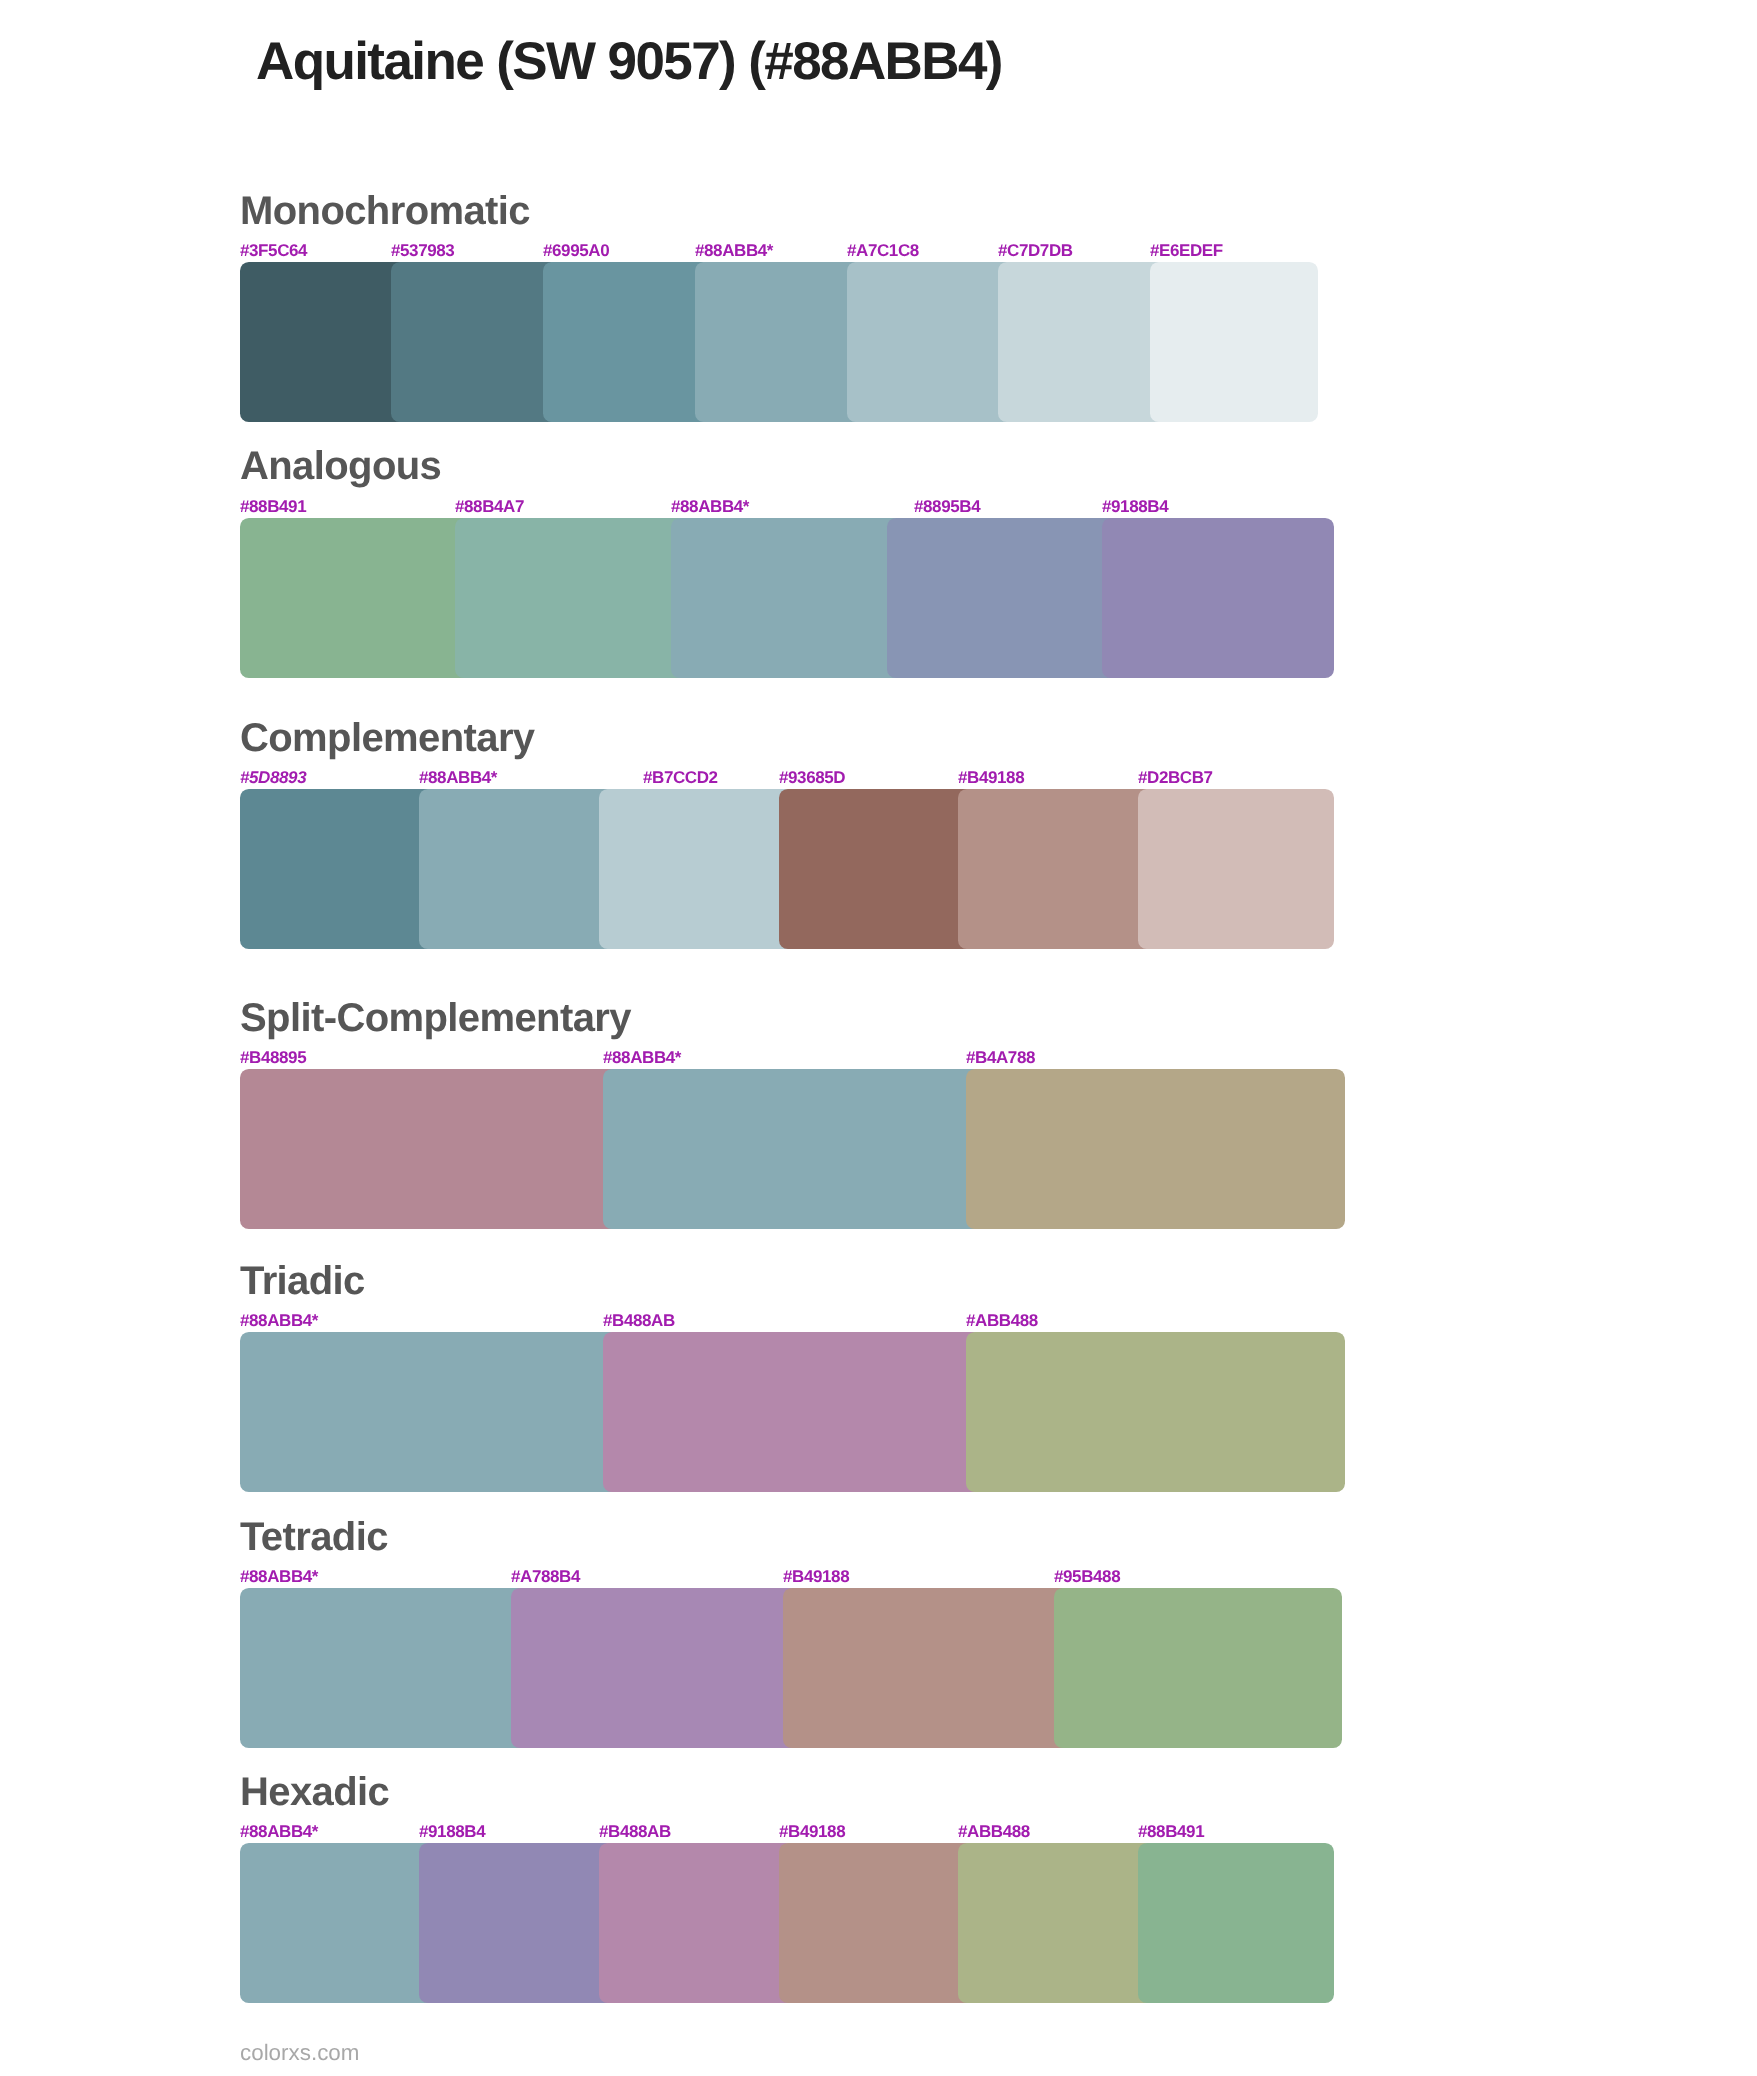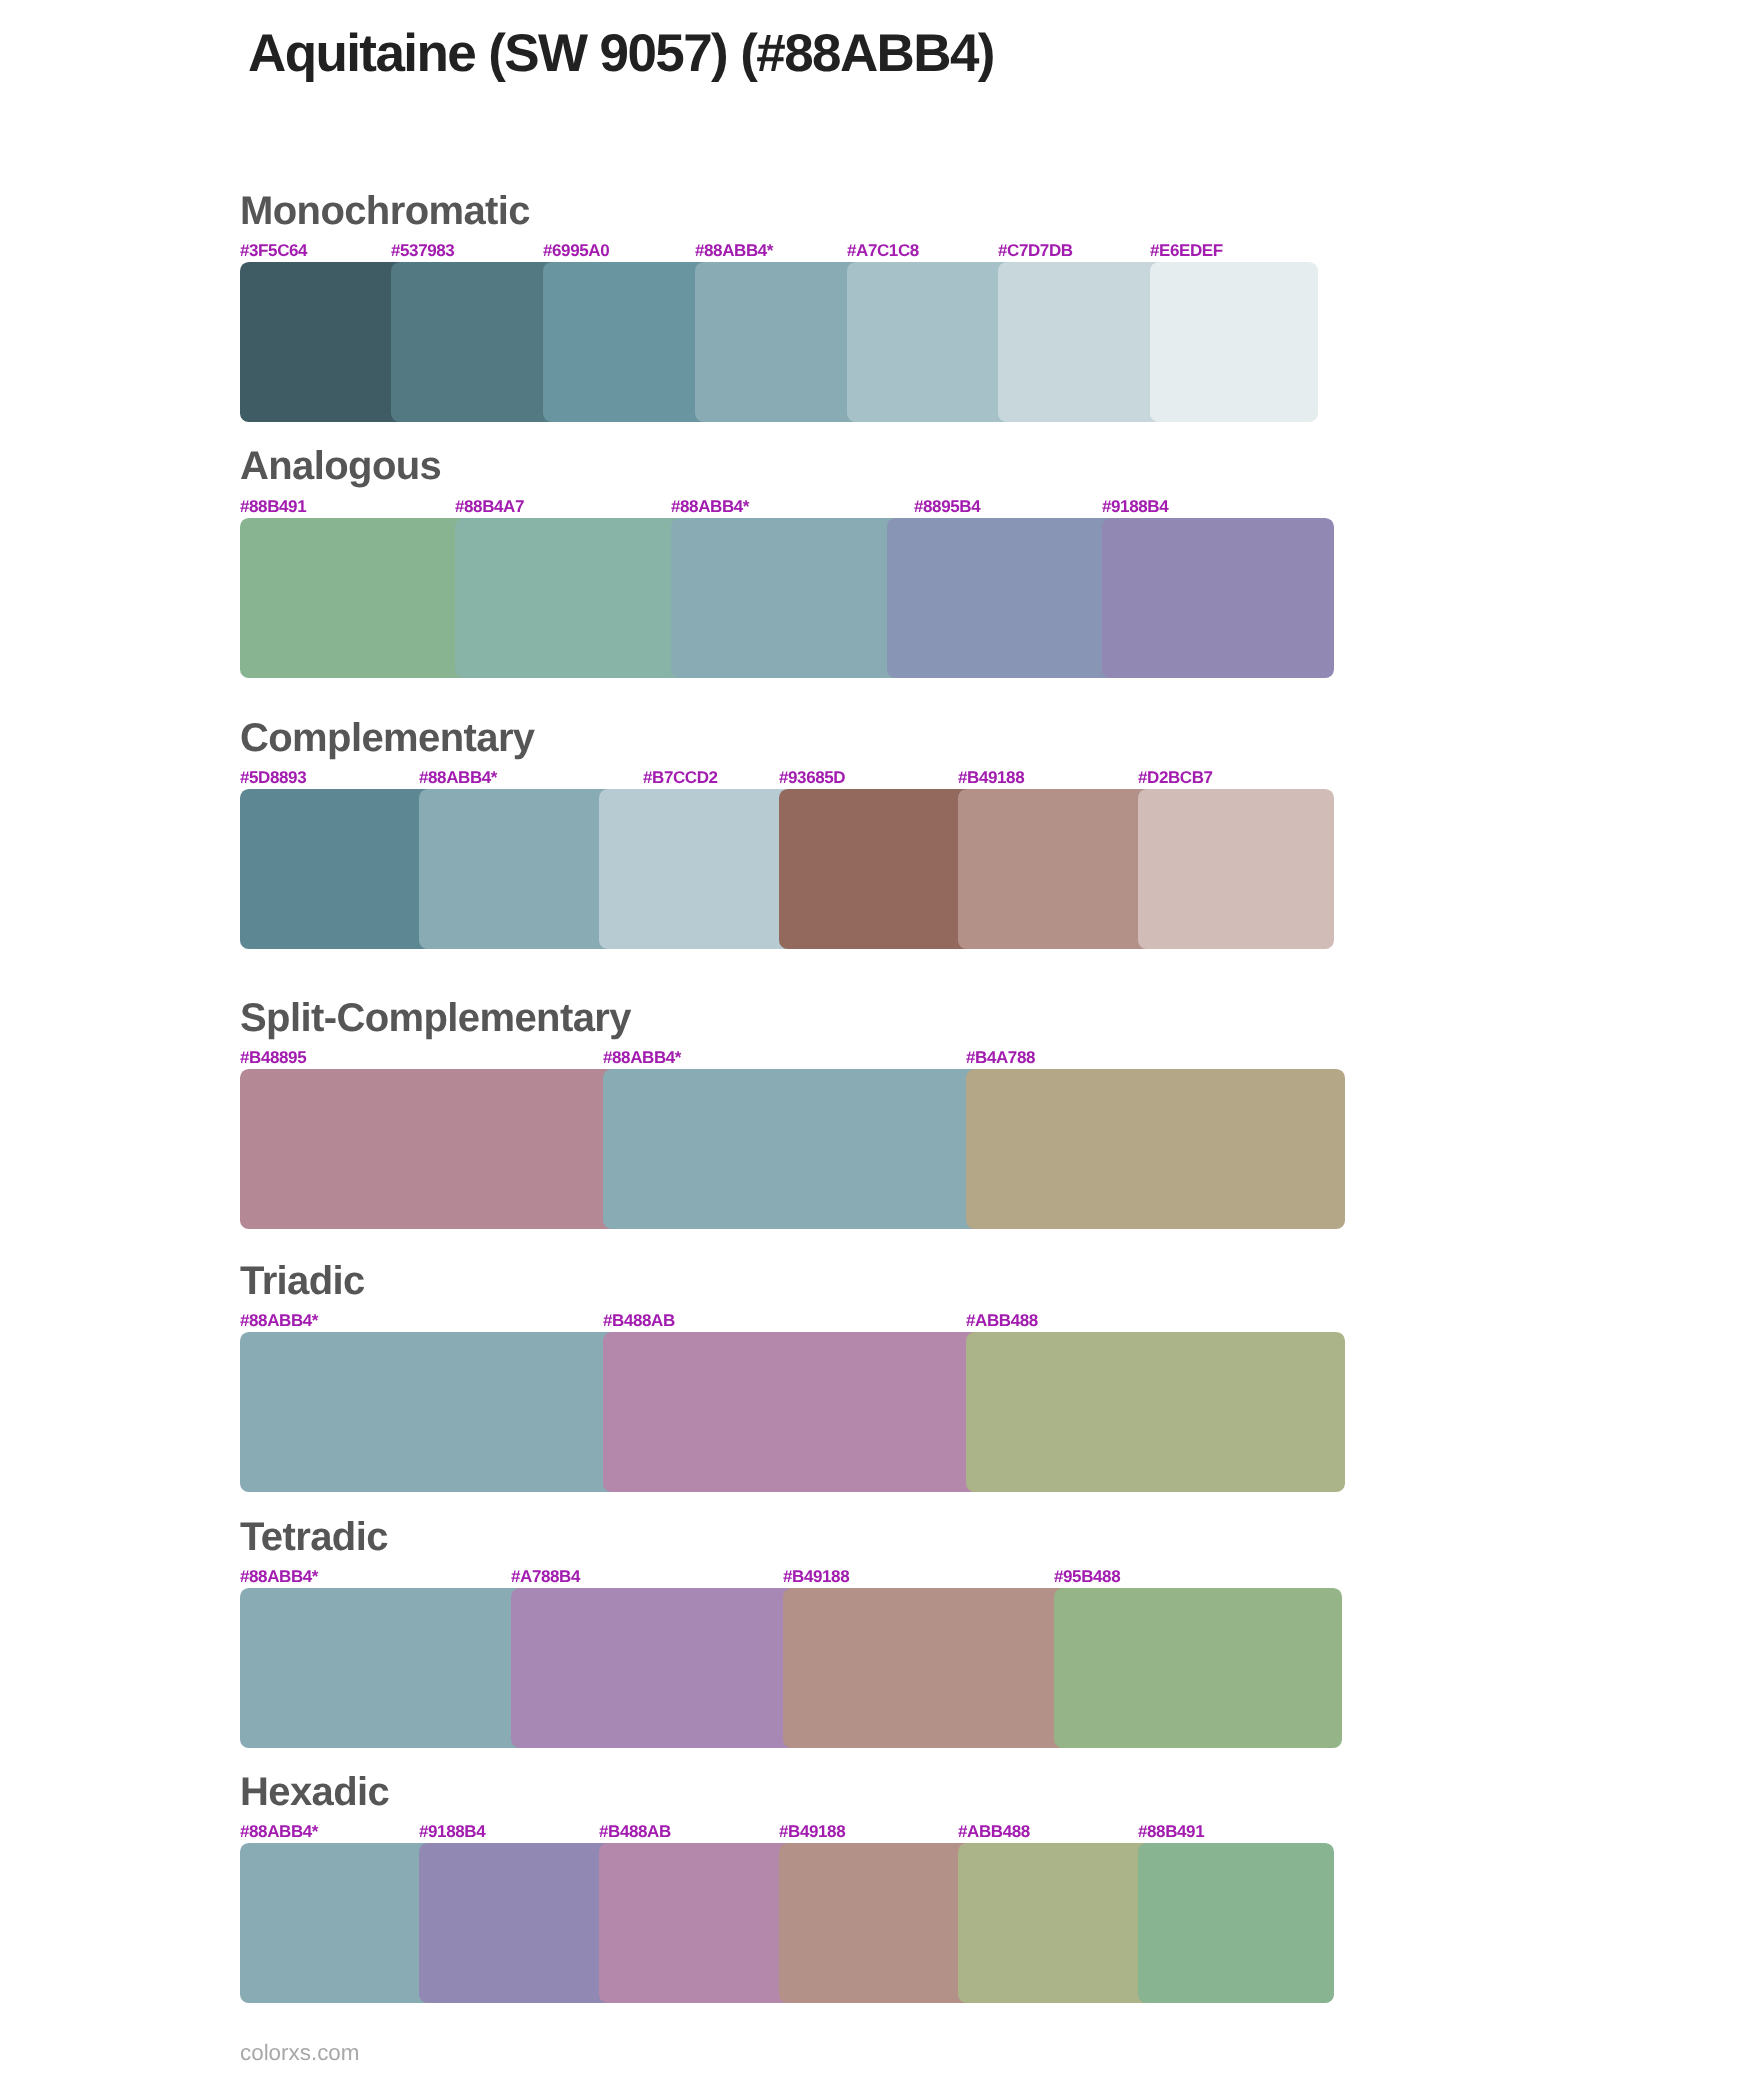--- a/index.html
+++ b/index.html
@@ -7,21 +7,21 @@
   body{
     width:1757px;height:2077px;background:#ffffff;
     font-family:"Liberation Sans", sans-serif;
     -webkit-font-smoothing:antialiased;
     text-rendering:geometricPrecision;
   }
   .page{position:relative;width:1757px;height:2077px;overflow:hidden;background:#ffffff;
         transform:translateZ(0);}
 
   
-  .title{position:absolute;left:240px;top:12px;margin:8px;color:#212121;font-weight:700;}
+  .title{position:absolute;left:240px;top:12px;margin:16px;color:#212121;font-weight:700;}
   .title .l1{display:block;font-size:53px;line-height:68px;letter-spacing:-1.6px;white-space:nowrap;}
   .title .l2{display:block;font-size:50px;line-height:65px;letter-spacing:-1.8px;white-space:nowrap;}
 
   
   .section{position:absolute;left:0;top:0;width:1757px;height:0;}
   .sec-title{
     position:absolute;left:240px;
     color:#565656;font-weight:700;font-size:40px;line-height:40px;
     letter-spacing:-0.6px;white-space:nowrap;
     transform:translateZ(0);
@@ -76,21 +76,21 @@
     <div class="lab" style="left: 1102px; top: 496px;">#9188B4</div>
     <div class="sw" style="left: 240px; width: 232px; top: 518px; height: 160px; z-index: 10; background: rgb(136, 180, 145);"></div>
     <div class="sw" style="left: 455px; width: 232px; top: 518px; height: 160px; z-index: 11; background: rgb(136, 180, 167);"></div>
     <div class="sw" style="left: 671px; width: 232px; top: 518px; height: 160px; z-index: 12; background: rgb(136, 171, 180);"></div>
     <div class="sw" style="left: 887px; width: 232px; top: 518px; height: 160px; z-index: 13; background: rgb(136, 149, 180);"></div>
     <div class="sw" style="left: 1102px; width: 232px; top: 518px; height: 160px; z-index: 14; background: rgb(145, 136, 180);"></div>
   </div>
 
   <div class="section">
     <div class="sec-title" style="top: 718px;">Complementary</div>
-    <div class="lab" style="left: 240px; top: 767px;">#5D8893</div>
+    <div class="lab" style="left: 240px; top: 767px; font-style: italic;">#5D8893</div>
     <div class="lab" style="left: 419px; top: 767px;">#88ABB4*</div>
     <div class="lab" style="left: 599px; top: 767px; margin-left: 44px;">#B7CCD2</div>
     <div class="lab" style="left: 779px; top: 767px;">#93685D</div>
     <div class="lab" style="left: 958px; top: 767px;">#B49188</div>
     <div class="lab" style="left: 1138px; top: 767px;">#D2BCB7</div>
     <div class="sw" style="left: 240px; width: 196px; top: 789px; height: 160px; z-index: 10; background: rgb(93, 136, 147);"></div>
     <div class="sw" style="left: 419px; width: 196px; top: 789px; height: 160px; z-index: 11; background: rgb(136, 171, 180);"></div>
     <div class="sw" style="left: 599px; width: 196px; top: 789px; height: 160px; z-index: 12; background: rgb(183, 204, 210);"></div>
     <div class="sw" style="left: 779px; width: 196px; top: 789px; height: 160px; z-index: 13; background: rgb(147, 104, 93);"></div>
     <div class="sw" style="left: 958px; width: 196px; top: 789px; height: 160px; z-index: 14; background: rgb(180, 145, 136);"></div>

